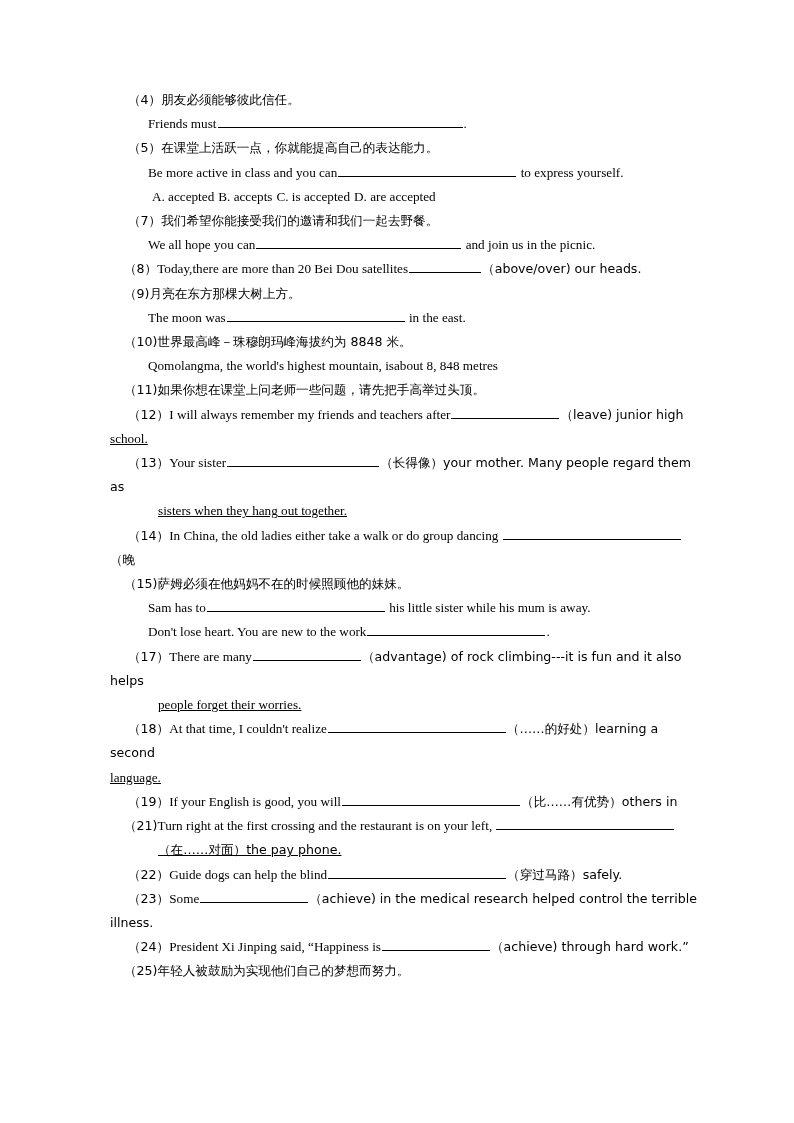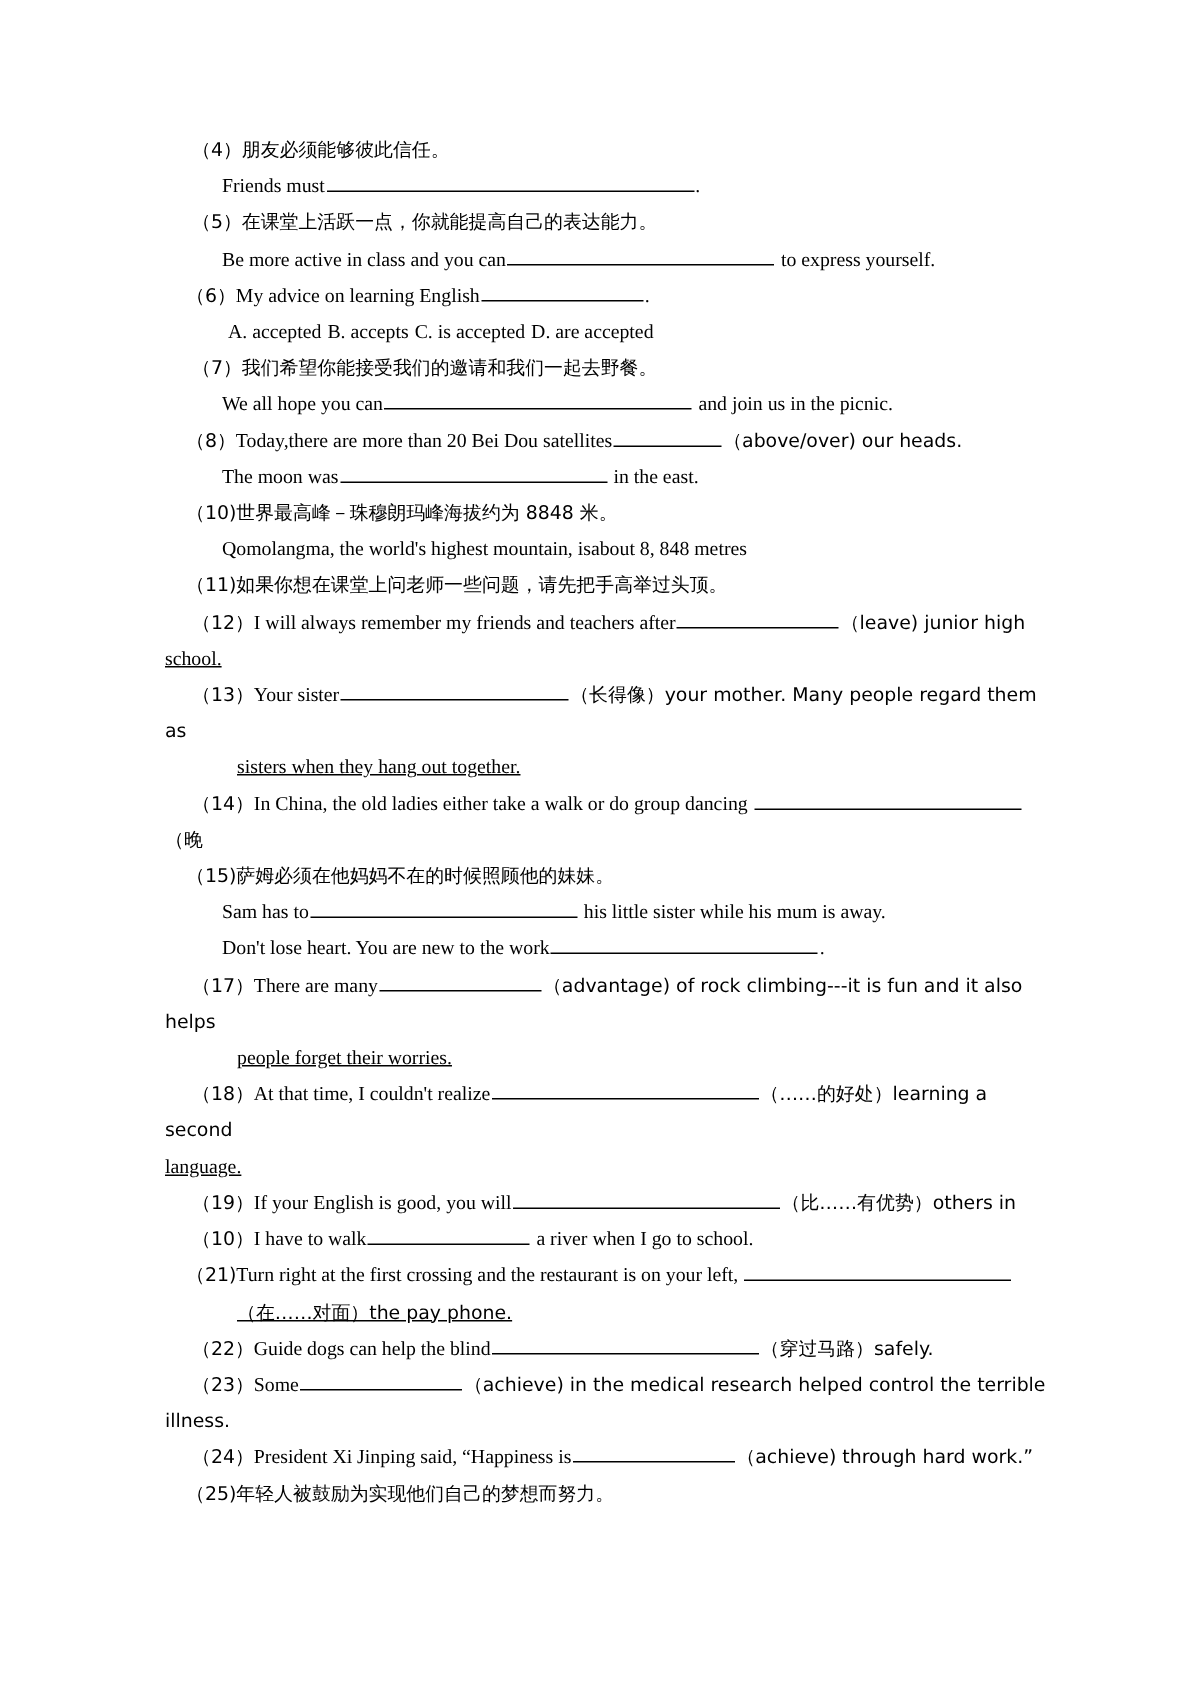--- a/index.html
+++ b/index.html
@@ -86,28 +86,28 @@
 
 <div id="page">
   <div id="content">
 
     <div class="item num-line"><span class="cn">（4）</span><span class="cn">朋友必须能够彼此信任。</span></div>
     <div class="item sub-line"><span>Friends must</span><span class="blank b-4xl"></span><span>.</span></div>
 
     <div class="item num-line"><span class="cn">（5）</span><span class="cn">在课堂上活跃一点，你就能提高自己的表达能力。</span></div>
     <div class="item sub-line"><span>Be more active in class and you can</span><span class="blank b-2xl"></span><span> to express yourself.</span></div>
 
-    <div class="item num-line tight"><span class="cn">（6）</span><span>My advice on learning English</span><span class="blank b-md"></span><span>.</span></div>
     <div class="item choices"><span>A. accepted</span><span>B. accepts</span><span>C. is accepted</span><span>D. are accepted</span></div>
 
     <div class="item num-line"><span class="cn">（7）</span><span class="cn">我们希望你能接受我们的邀请和我们一起去野餐。</span></div>
     <div class="item sub-line"><span>We all hope you can</span><span class="blank b-3xl"></span><span> and join us in the picnic.</span></div>
 
     <div class="item num-line tight"><span class="cn">（8）</span><span>Today,there are more than 20 Bei Dou satellites</span><span class="blank b-sm"></span><span class="cn">（above/over) our heads.</span></div>
 
+    <div class="item num-line tight"><span class="cn">（9)</span><span class="cn">月亮在东方那棵大树上方。</span></div>
     <div class="item sub-line"><span>The moon was</span><span class="blank b-2xl"></span><span> in the east.</span></div>
 
     <div class="item num-line tight"><span class="cn">（10)</span><span class="cn">世界最高峰－珠穆朗玛峰海拔约为 8848 米。</span></div>
     <div class="item sub-line"><span>Qomolangma, the world's highest mountain, isabout 8, 848 metres</span></div>
 
     <div class="item num-line tight"><span class="cn">（11)</span><span class="cn">如果你想在课堂上问老师一些问题，请先把手高举过头顶。</span></div>
 
     <div class="item num-line"><span class="cn">（12）</span><span>I will always remember my friends and teachers after</span><span class="blank b-md"></span><span class="cn">（leave) junior high</span></div>
     <div class="item flush"><span>school.</span></div>
 
@@ -122,21 +122,20 @@
     <div class="item sub-line"><span>Don't lose heart. You are new to the work</span><span class="blank b-2xl"></span><span>.</span></div>
 
     <div class="item num-line"><span class="cn">（17）</span><span>There are many</span><span class="blank b-md"></span><span class="cn">（advantage) of rock climbing---it is fun and it also helps</span></div>
     <div class="item sub-line deep"><span>people forget their worries.</span></div>
 
     <div class="item num-line"><span class="cn">（18）</span><span>At that time, I couldn't realize</span><span class="blank b-2xl"></span><span class="cn">（……的好处）learning a second</span></div>
     <div class="item flush"><span>language.</span></div>
 
     <div class="item num-line"><span class="cn">（19）</span><span>If your English is good, you will</span><span class="blank b-2xl"></span><span class="cn">（比……有优势）others in</span></div>
 
-    <div class="item num-line"><span class="cn">（10）</span><span>I have to walk</span><span class="blank b-md"></span><span> a river when I go to school.</span></div>
 
     <div class="item num-line tight"><span class="cn">（21)</span><span>Turn right at the first crossing and the restaurant is on your left, </span><span class="blank b-2xl"></span></div>
     <div class="item sub-line deep"><span class="cn">（在……对面）the pay phone.</span></div>
 
     <div class="item num-line"><span class="cn">（22）</span><span>Guide dogs can help the blind</span><span class="blank b-2xl"></span><span class="cn">（穿过马路）safely.</span></div>
 
     <div class="item num-line"><span class="cn">（23）</span><span>Some</span><span class="blank b-md"></span><span class="cn">（achieve) in the medical research helped control the terrible illness.</span></div>
 
     <div class="item num-line"><span class="cn">（24）</span><span>President Xi Jinping said, “Happiness is</span><span class="blank b-md"></span><span class="cn">（achieve) through hard work.”</span></div>
 

